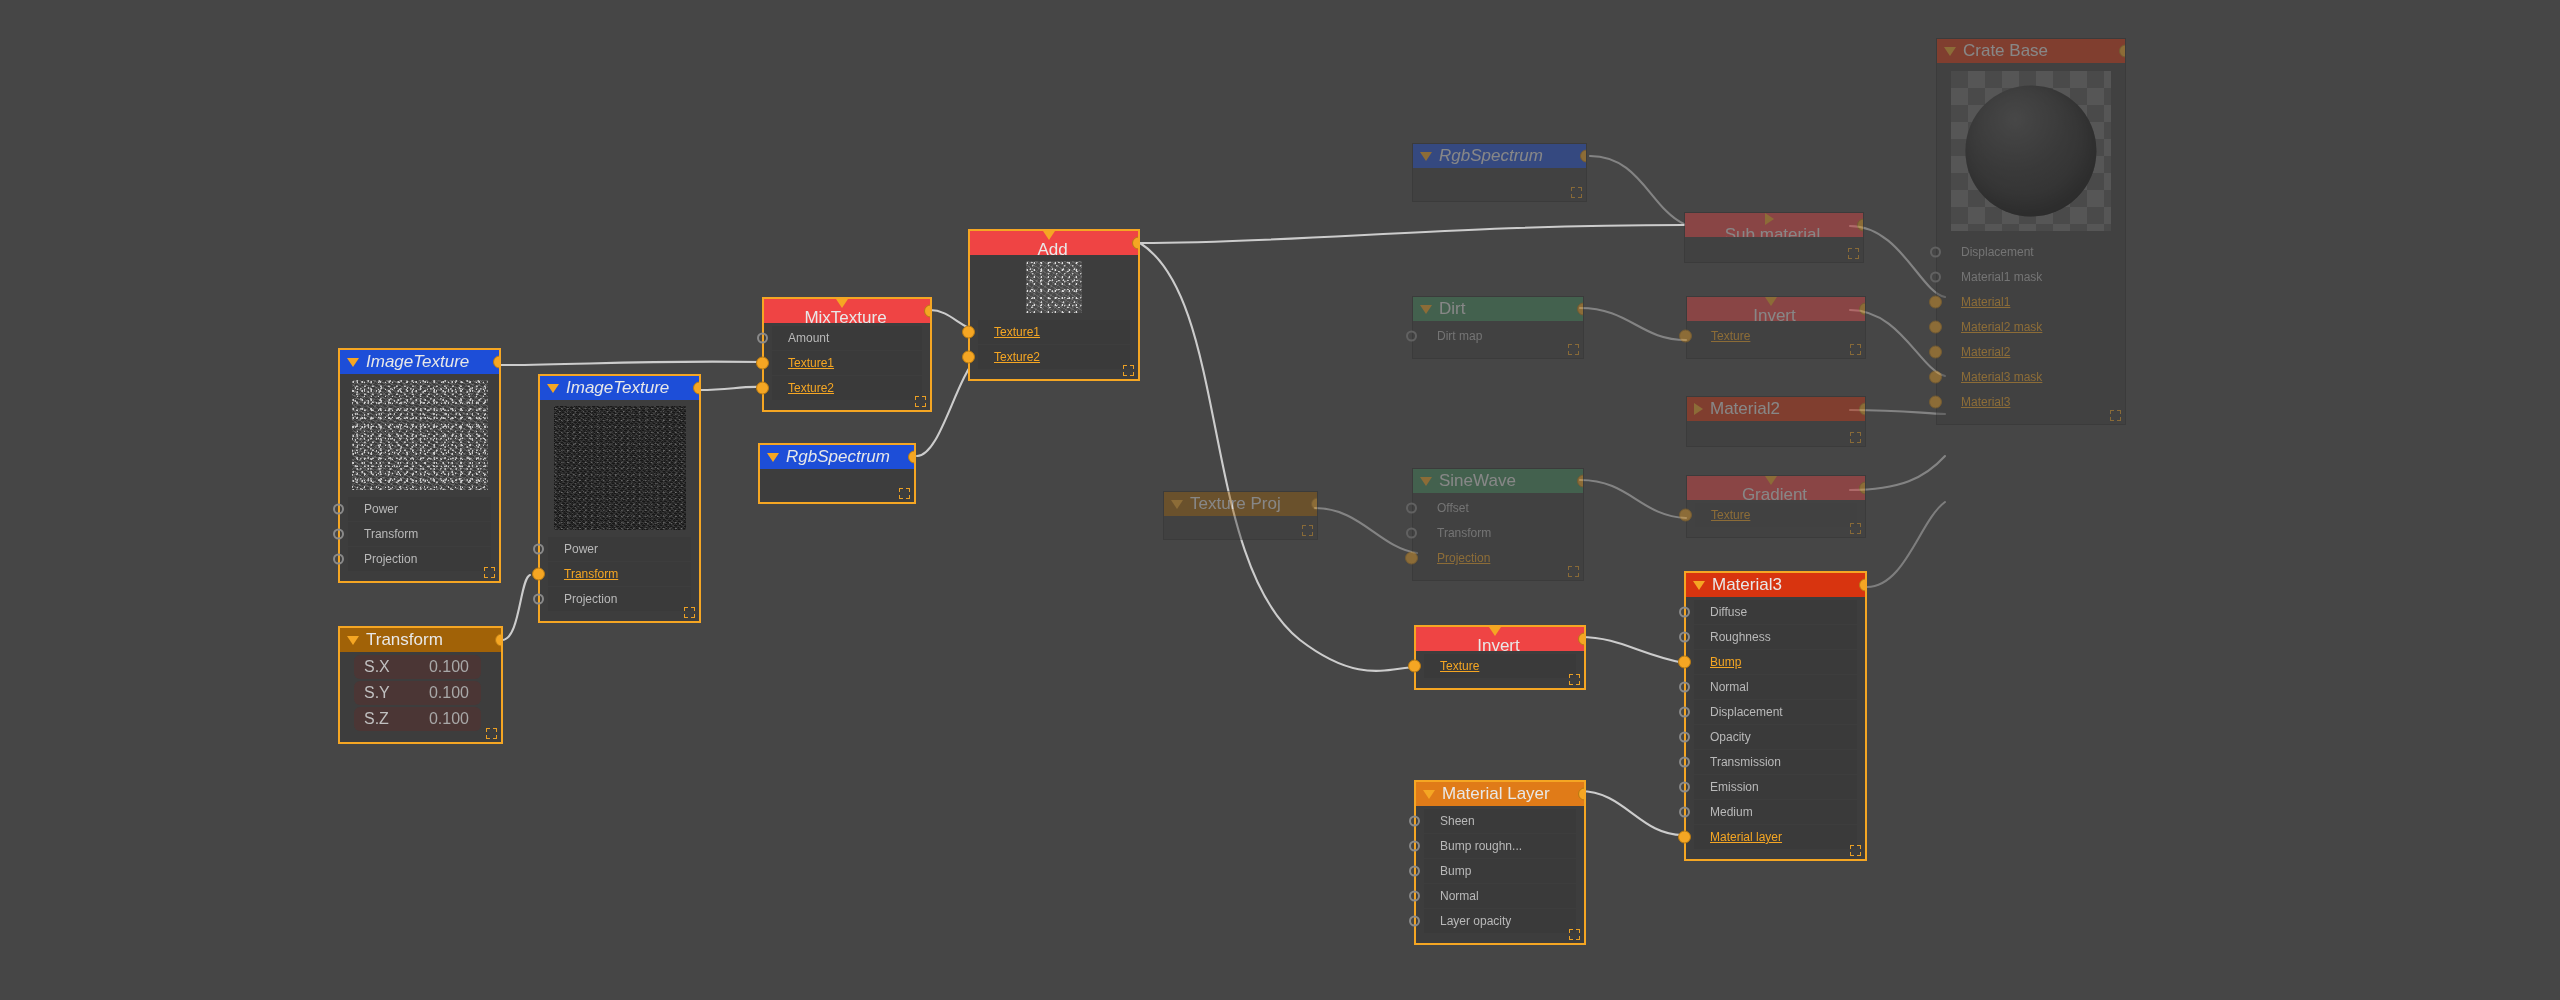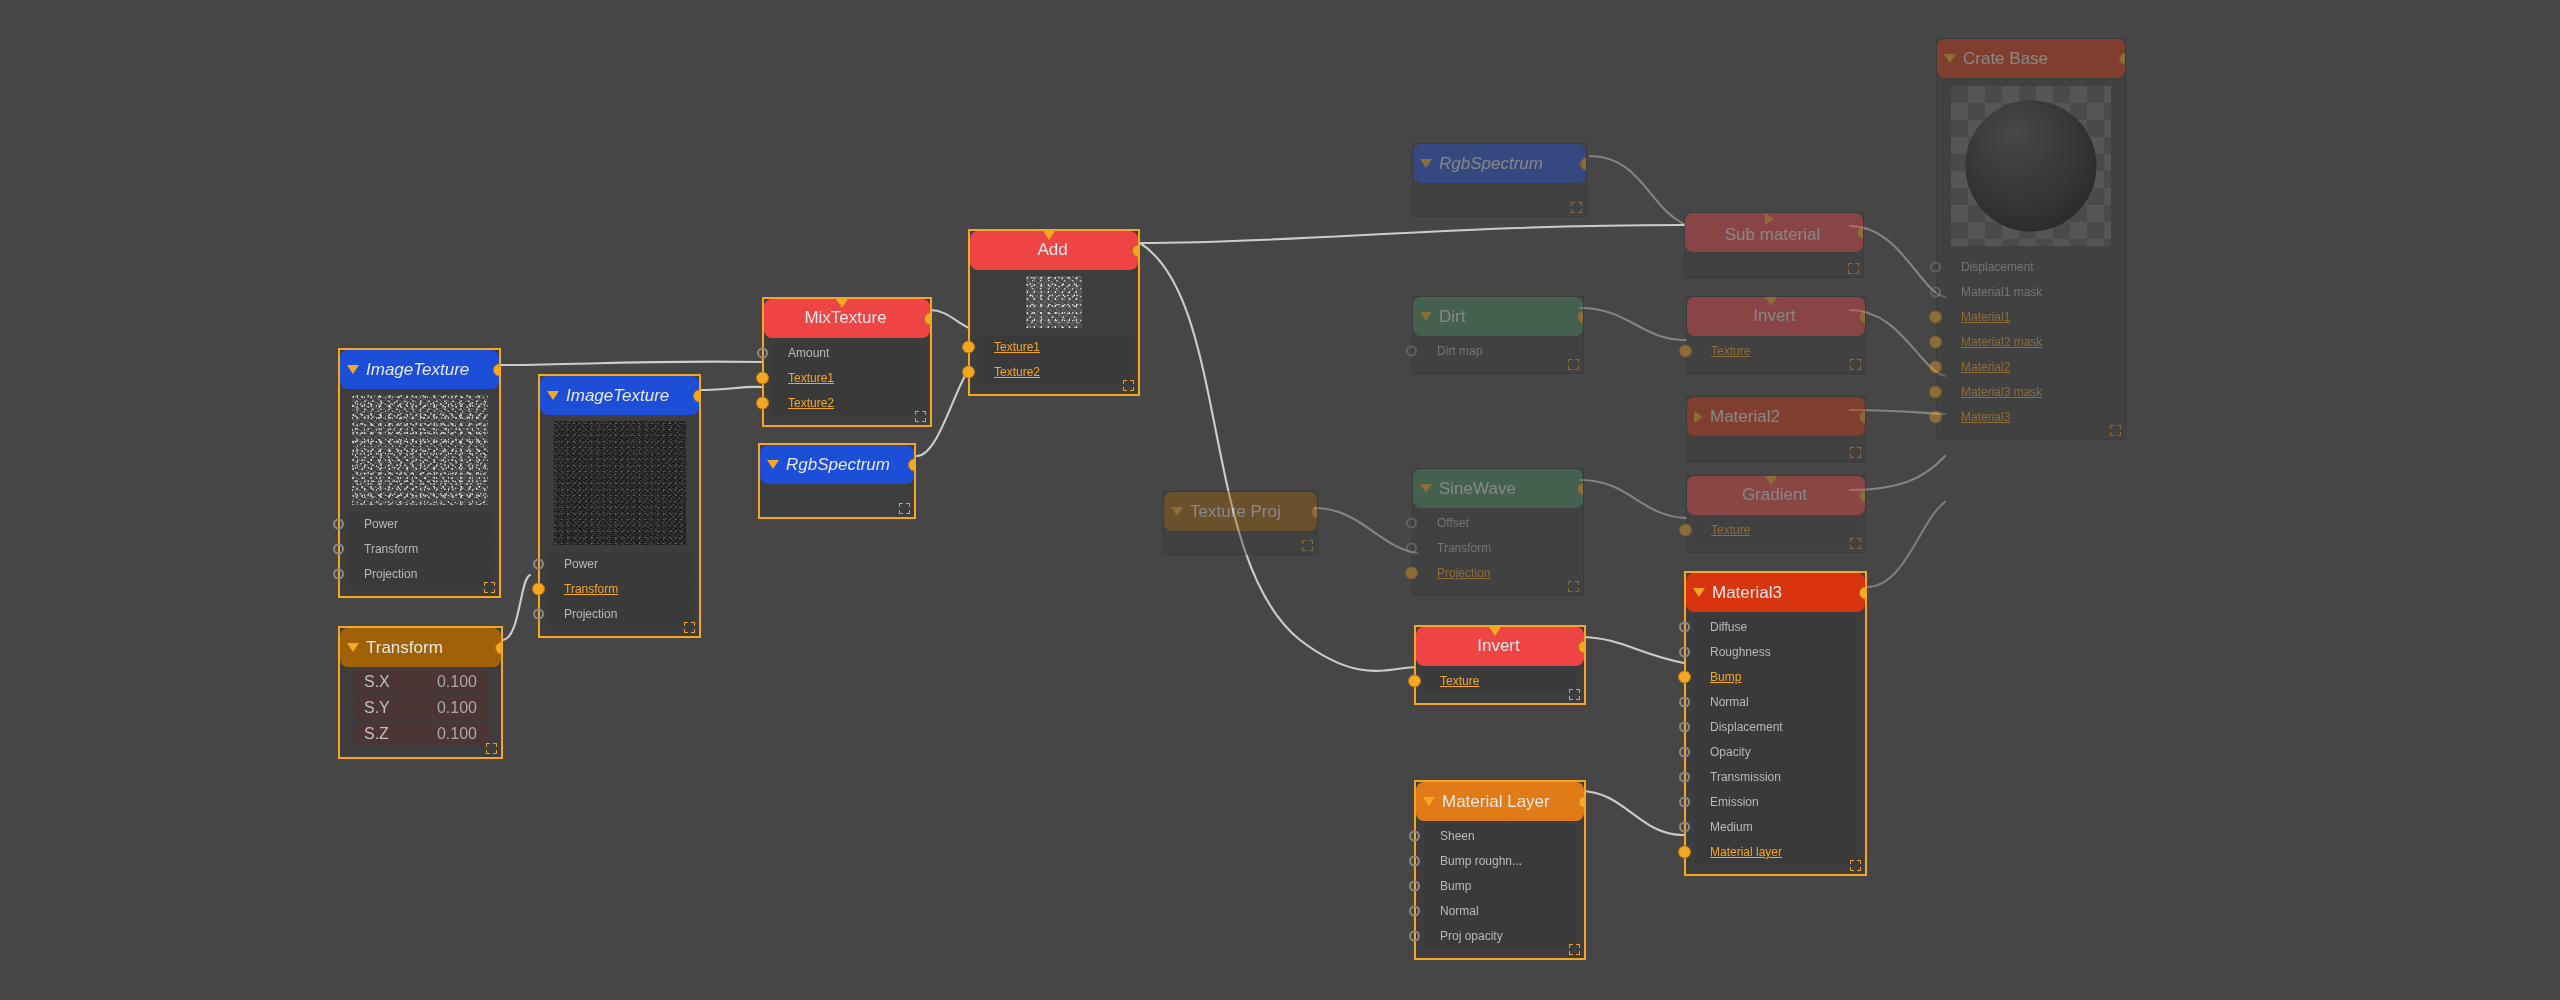--- a/index.html
+++ b/index.html
@@ -48,29 +48,28 @@
     padding: 0 0 9px 0;
   }
   .node.selected {
     border: 2px solid #f5a623;
     background: #3d3d3d;
   }
   .node.dim { opacity: 0.40; }
 
   .node-header {
     position: relative;
-    height: 39px;
+    height: 24px;
     display: flex;
     align-items: center;
     padding: 0 10px 0 7px;
     font-size: 17px;
     color: #e8e8e8;
     white-space: nowrap;
     overflow: hidden;
-    border-radius: 8px;
   }
   .node-header .tri {
     display: inline-block;
     width: 0; height: 0;
     margin-right: 7px;
     flex: 0 0 auto;
   }
   .tri.down {
     border-left: 6px solid transparent;
     border-right: 6px solid transparent;
@@ -201,21 +200,21 @@
     box-shadow: inset -6px -10px 18px rgba(0,0,0,.7);
   }
 
   
   .valrow {
     position: relative;
     height: 24px;
     display: flex;
     align-items: center;
     justify-content: space-between;
-    margin: 0 12px 2px 14px;
+    margin: 0 20px 2px 14px;
     padding: 0 12px 0 10px;
     background: #4b3635;
     font-size: 16px;
     color: #b9b9b9;
     border-radius: 6px;
   }
   .valrow .vlabel { color: #c0c0c0; }
   .valrow .vval   { color: #a8a8a8; }
 
   
@@ -629,21 +628,21 @@
       <div class="port">
         <span class="dot empty"></span>
         <span>Bump</span>
       </div>
       <div class="port">
         <span class="dot empty"></span>
         <span>Normal</span>
       </div>
       <div class="port">
         <span class="dot empty"></span>
-        <span>Proj opacity</span>
+        <span>Layer opacity</span>
       </div>
     </div>
     <span class="grip">
         <i></i>
         <i></i>
         <i></i>
         <i></i>
       </span>
   </div>
 

